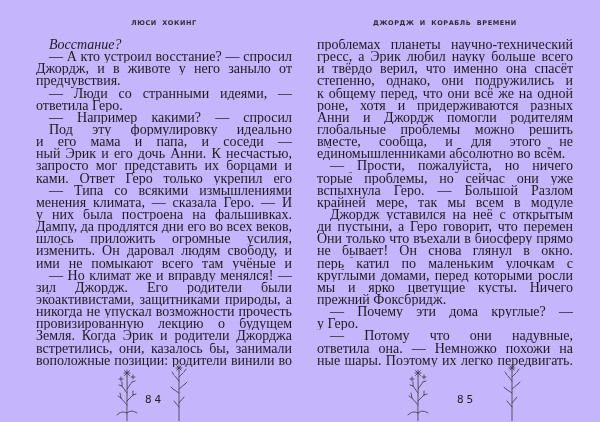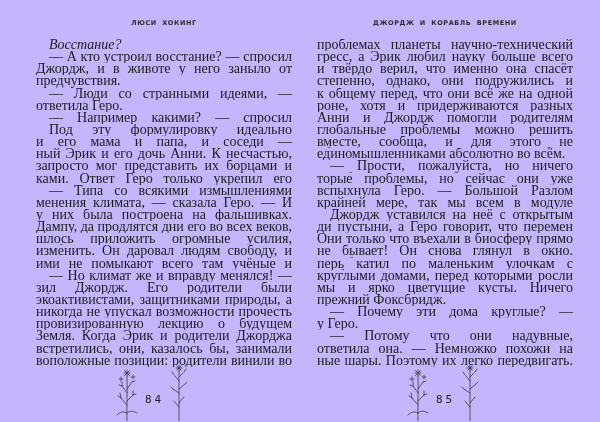--- a/index.html
+++ b/index.html
@@ -30,21 +30,21 @@
     overflow: hidden;
   }
   .line.end { text-align-last: left; }
   .line.ind { text-indent: 13px; }
   .line.it  { font-style: italic; }
   .footer {
     position: absolute; top: 363px;
     display: flex; align-items: flex-end;
   }
   .page-left  .footer { left: 78px; }
-  .page-right .footer { left: 88px; }
+  .page-right .footer { left: 88px; gap: 21px; }
   .page-num {
     font-family: "DejaVu Sans Mono", monospace;
     font-size: 11px; letter-spacing: 3px;
     color: #222222;
     margin: 0 5px; padding-bottom: 15px;
   }
   .sprig { display: block; }
 </style>
 </head>
 <body>

